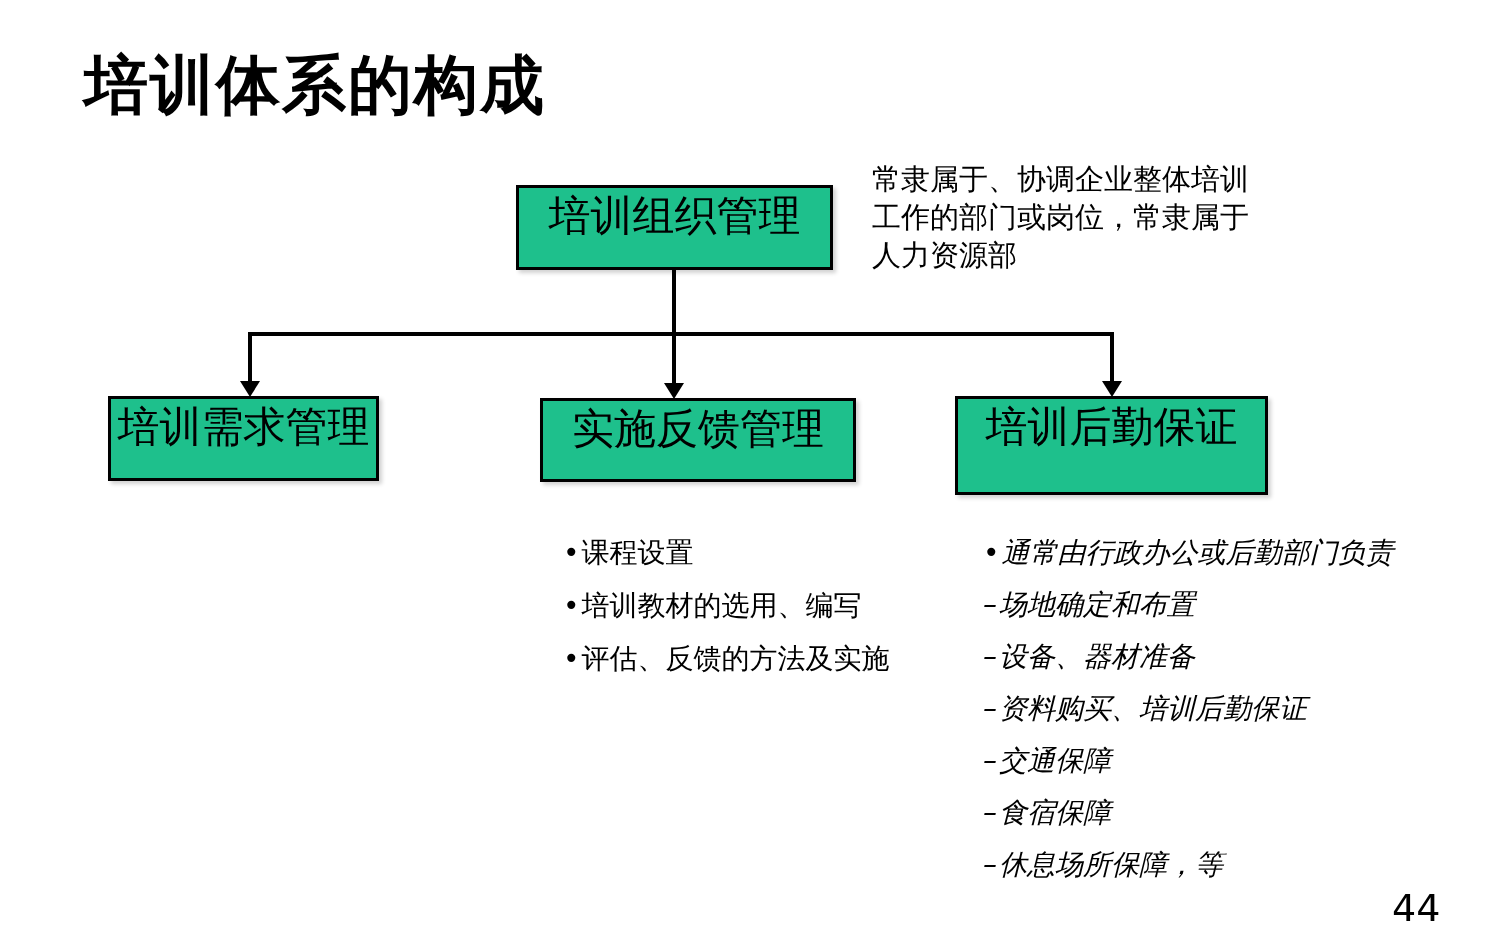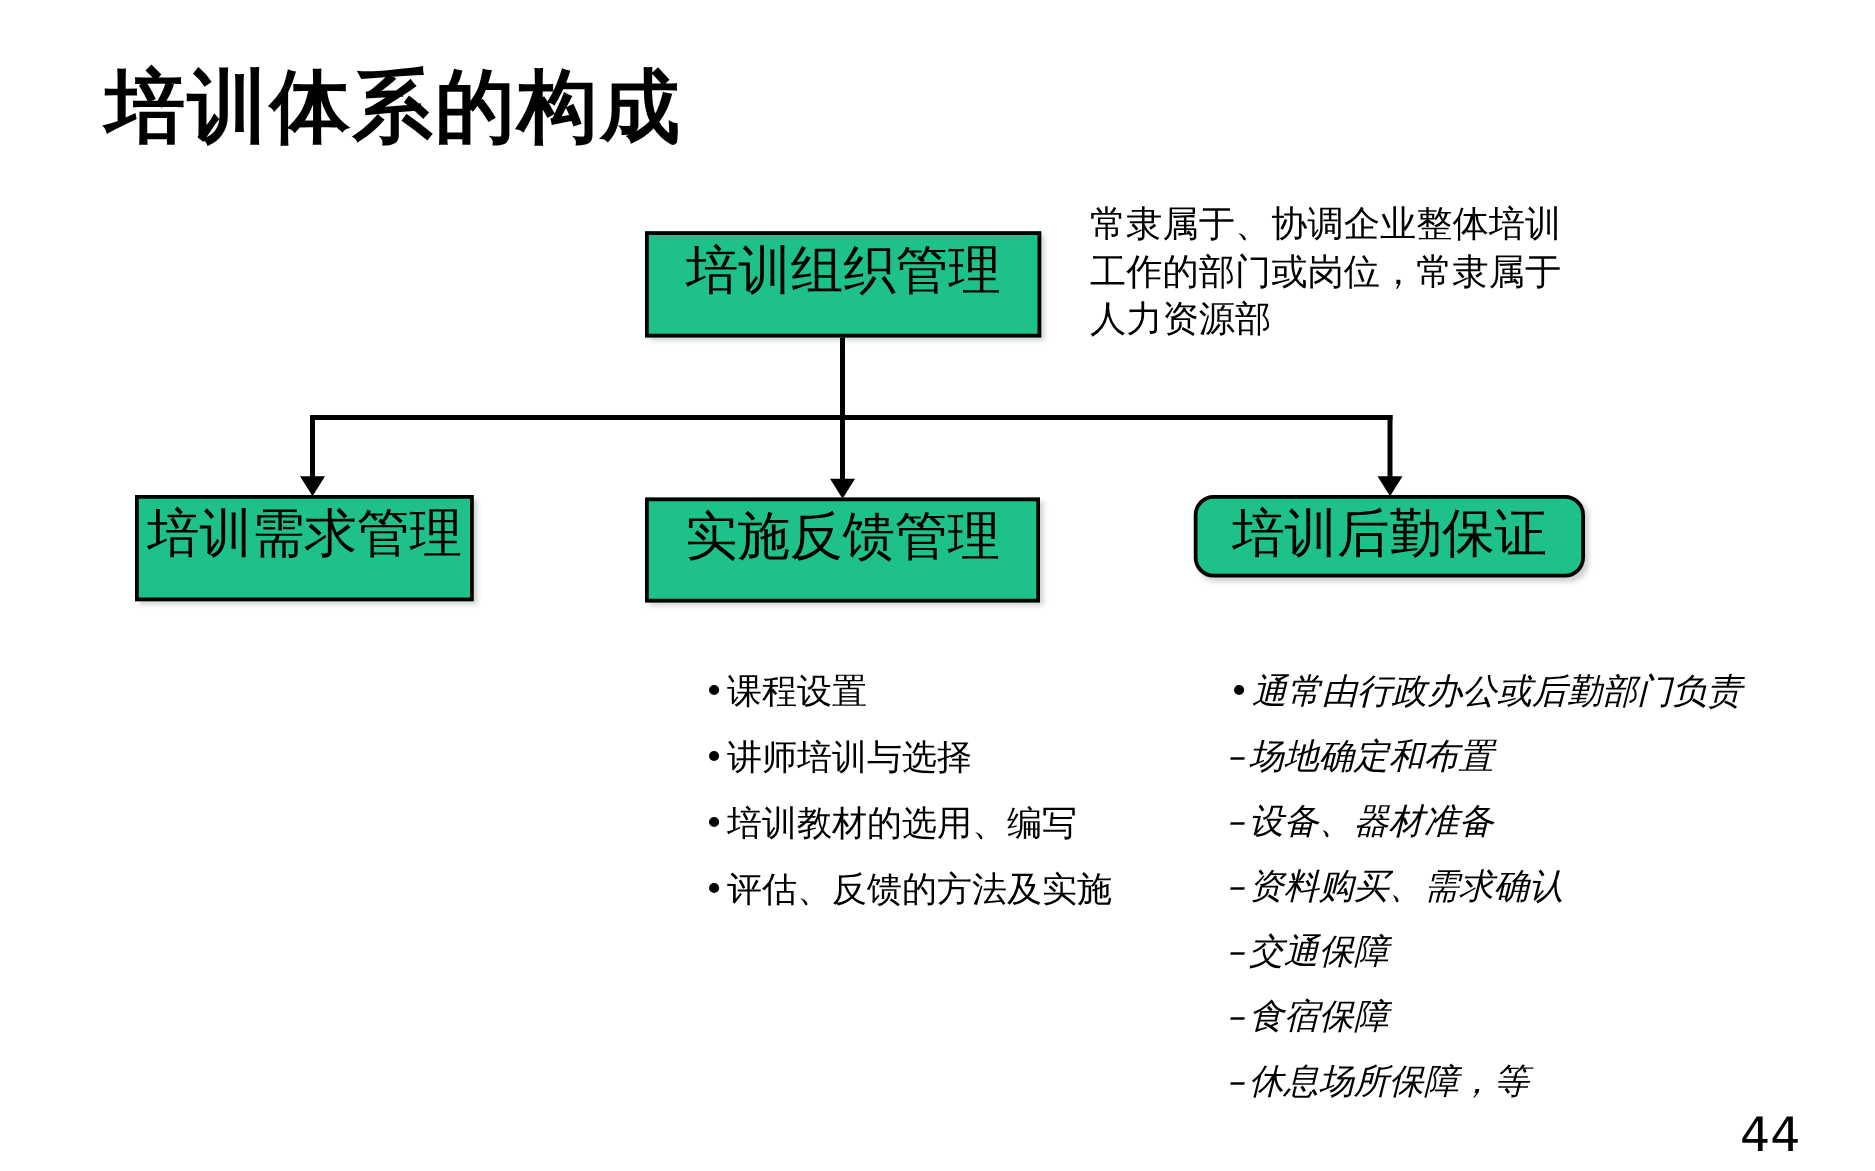--- a/index.html
+++ b/index.html
@@ -46,22 +46,22 @@
     border: 3px solid var(--box-border);
     box-shadow: 3px 3px 4px rgba(0,0,0,0.18);
     display: flex;
     align-items: flex-start;
     justify-content: center;
     font-size: 42px;
     white-space: nowrap;
   }
   .root-box  { left: 516px; top: 185px; width: 317px; height: 85px; }
   .child-0   { left:  108px; top: 396px; width: 271px; height: 85px; }
-  .child-1   { left: 516px; top: 398px; width: 316px; height: 84px; }
-  .child-2   { left: 955px; top: 396px; width: 313px; height: 66px; border-radius: 16px; }
+  .child-1   { left: 540px; top: 398px; width: 316px; height: 84px; }
+  .child-2   { left: 955px; top: 396px; width: 313px; height: 99px; }
 
   .note {
     position: absolute;
     left: 872px; top: 160px;
     width: 440px;
     font-size: 29px;
     line-height: 38px;
     white-space: nowrap;
   }
 
@@ -121,30 +121,29 @@
   <div class="box child-1">
     <span>实施反馈管理</span>
   </div>
   <div class="box child-2">
     <span>培训后勤保证</span>
   </div>
 
 
   <ul class="detail-list list-1">
     <li><span class="marker">•</span><span>课程设置</span></li>
-    <li><span class="marker">•</span><span>讲师培训与选择</span></li>
     <li><span class="marker">•</span><span>培训教材的选用、编写</span></li>
     <li><span class="marker">•</span><span>评估、反馈的方法及实施</span></li>
   </ul>
 
   <ul class="detail-list list-2">
     <li><span class="marker">•</span><span>通常由行政办公或后勤部门负责</span></li>
     <li><span class="marker">–</span><span>场地确定和布置</span></li>
     <li><span class="marker">–</span><span>设备、器材准备</span></li>
-    <li><span class="marker">–</span><span>资料购买、需求确认</span></li>
+    <li><span class="marker">–</span><span>资料购买、培训后勤保证</span></li>
     <li><span class="marker">–</span><span>交通保障</span></li>
     <li><span class="marker">–</span><span>食宿保障</span></li>
     <li><span class="marker">–</span><span>休息场所保障，等</span></li>
   </ul>
 
   <div class="page-number">44</div>
 
 </div>
 
 </body></html>

